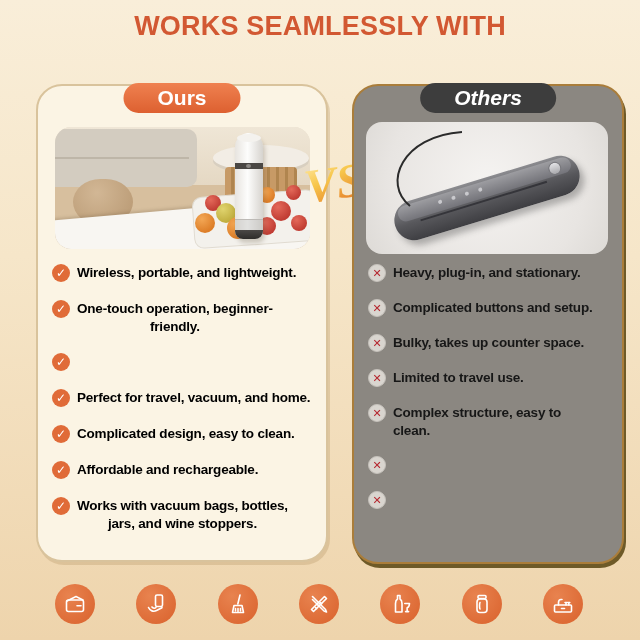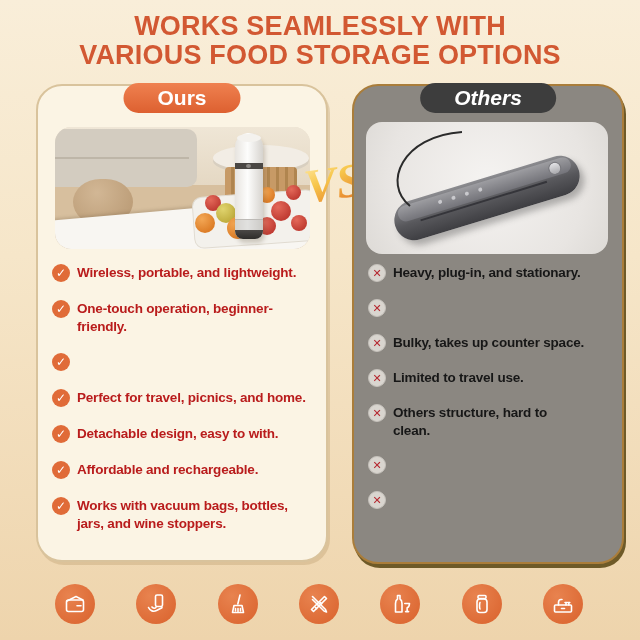--- a/index.html
+++ b/index.html
@@ -69,21 +69,21 @@
   .list{position:absolute;left:14px;right:8px;top:178px;display:flex;flex-direction:column;
     margin:0;padding:0;list-style:none;}
   .list-ours{gap:18px;}
   .list-others{gap:17px;right:12px;}
   .list li{display:flex;gap:7px;align-items:flex-start;}
   .mark{flex:0 0 18px;width:18px;height:18px;border-radius:50%;margin-top:0;
     display:flex;align-items:center;justify-content:center;font-size:12px;font-weight:bold;}
   .mark-check{background:#e06b38;color:#fff;}
   .mark-cross{background:#d9d5cf;color:#b5262e;border:1px solid #c4c0ba;box-sizing:border-box;font-size:11px;}
   .item-text{white-space:pre-line;font-weight:bold;font-size:13.5px;line-height:17.5px;letter-spacing:-.2px;}
-  .list-ours .item-text{color:#b91c1c;}
+  .list-ours .item-text{color:#000000;text-align:center;}
   .list-others .item-text{color:#171717;}
   
   .vs{position:absolute;left:302px;top:152px;width:64px;height:66px;
     font-family:"Liberation Serif","DejaVu Serif",serif;font-style:italic;font-weight:bold;
     font-size:48px;line-height:62px;text-align:center;transform:rotate(-8deg);
     background:linear-gradient(160deg,#ffeaa6 10%,#f7c64b 40%,#e8892f 72%,#d96f22 95%);
     -webkit-background-clip:text;background-clip:text;color:transparent;}
   
   .footer-icons{position:absolute;left:55px;top:584px;width:528px;height:40px;
     display:flex;justify-content:space-between;}
@@ -93,21 +93,20 @@
   .ficon svg{width:24px;height:24px;stroke:#fff;stroke-width:1.6;fill:none;
     stroke-linecap:round;stroke-linejoin:round;}
 </style>
 </head>
 <body>
 
 <div class="stage">
 
   <div class="title">
     <div>WORKS SEAMLESSLY WITH</div>
-    <div>VARIOUS FOOD STORAGE OPTIONS</div>
   </div>
 
   <div class="card card-ours">
     <div class="pill pill-ours">Ours</div>
 
     <div class="photo photo-ours">
       <div class="wall"></div>
       <div class="floor"></div>
       <div class="sofa"></div>
       <div class="pouf"></div>
@@ -145,26 +144,26 @@
           <span class="item-text">One-touch operation, beginner-
 friendly.</span>
         </li>
 
         <li>
           <span class="mark mark-check">✓</span>
         </li>
 
         <li>
           <span class="mark mark-check">✓</span>
-          <span class="item-text">Perfect for travel, picnics, and home.</span>
-        </li>
-
-        <li>
-          <span class="mark mark-check">✓</span>
-          <span class="item-text">Detachable design, easy to with.</span>
+          <span class="item-text">Perfect for travel, vacuum, and home.</span>
+        </li>
+
+        <li>
+          <span class="mark mark-check">✓</span>
+          <span class="item-text">Complicated design, easy to clean.</span>
         </li>
 
         <li>
           <span class="mark mark-check">✓</span>
           <span class="item-text">Affordable and rechargeable.</span>
         </li>
 
         <li>
           <span class="mark mark-check">✓</span>
           <span class="item-text">Works with vacuum bags, bottles,
@@ -195,35 +194,36 @@
 
     <ul class="list list-others">
 
         <li>
           <span class="mark mark-cross">✕</span>
           <span class="item-text">Heavy, plug-in, and stationary.</span>
         </li>
 
         <li>
           <span class="mark mark-cross">✕</span>
+          <span class="item-text">Complicated buttons and setup.</span>
         </li>
 
         <li>
           <span class="mark mark-cross">✕</span>
           <span class="item-text">Bulky, takes up counter space.</span>
         </li>
 
         <li>
           <span class="mark mark-cross">✕</span>
           <span class="item-text">Limited to travel use.</span>
         </li>
 
         <li>
           <span class="mark mark-cross">✕</span>
-          <span class="item-text">Others structure, hard to
+          <span class="item-text">Complex structure, easy to
 clean.</span>
         </li>
 
         <li>
           <span class="mark mark-cross">✕</span>
         </li>
 
         <li>
           <span class="mark mark-cross">✕</span>
         </li>

